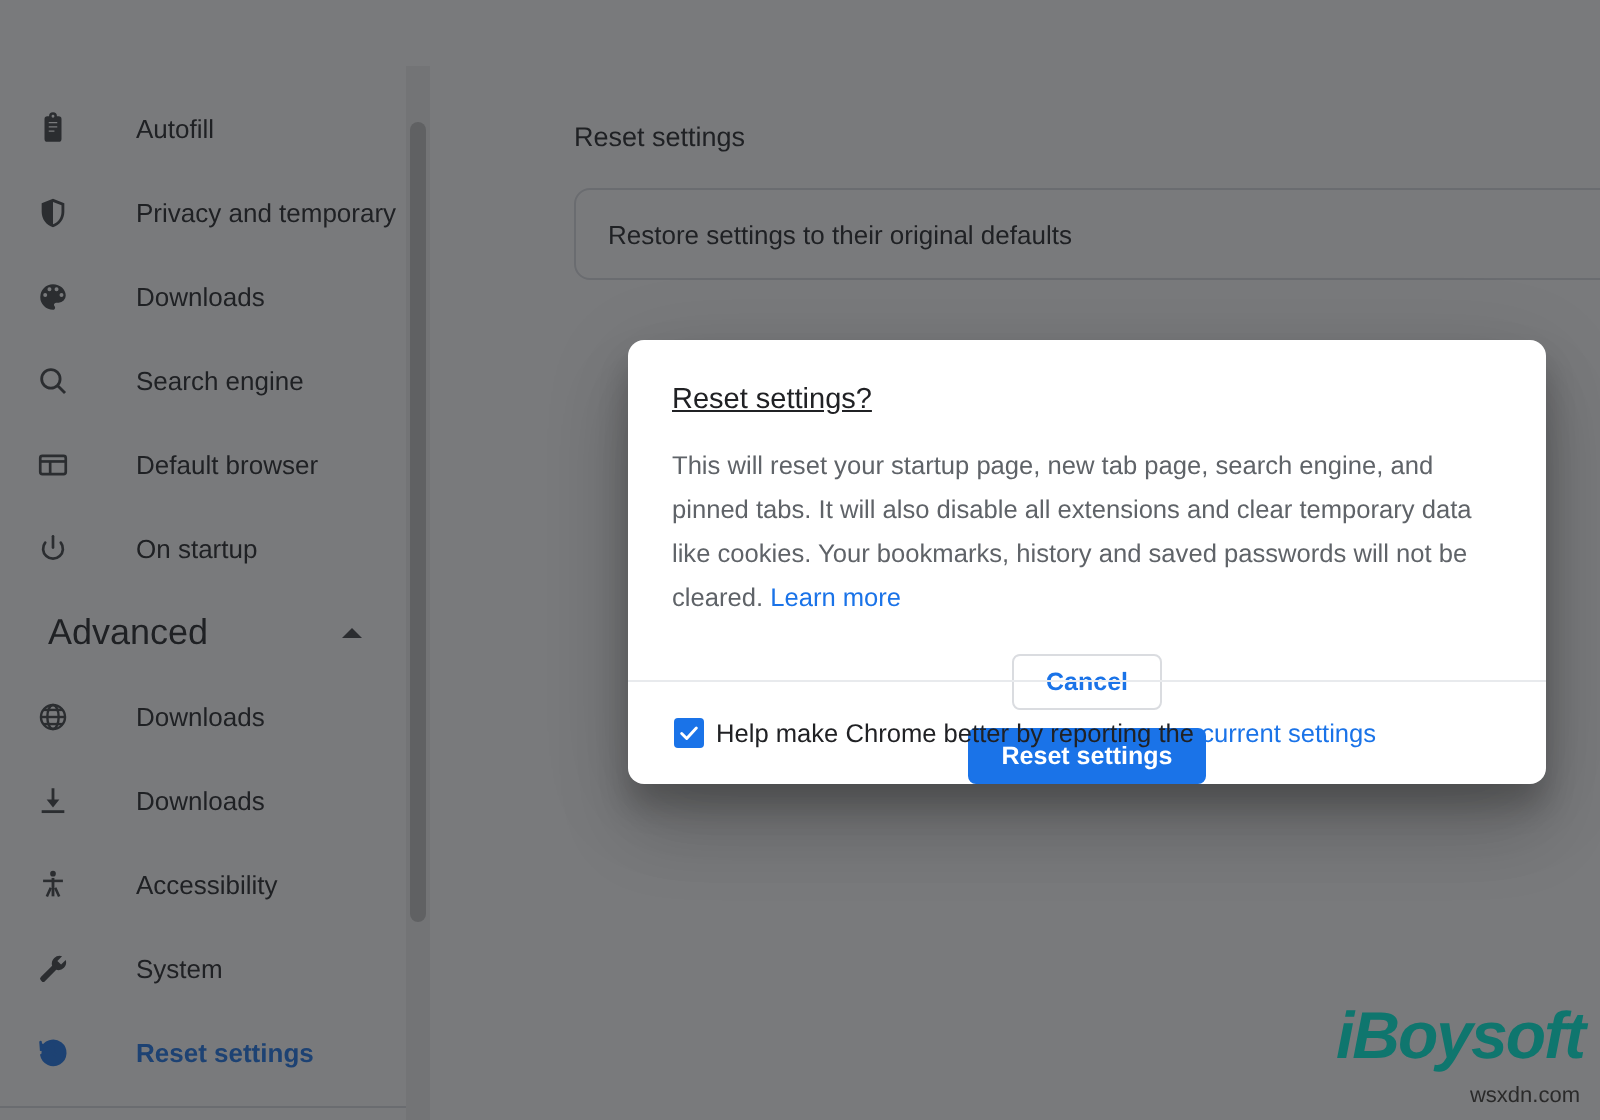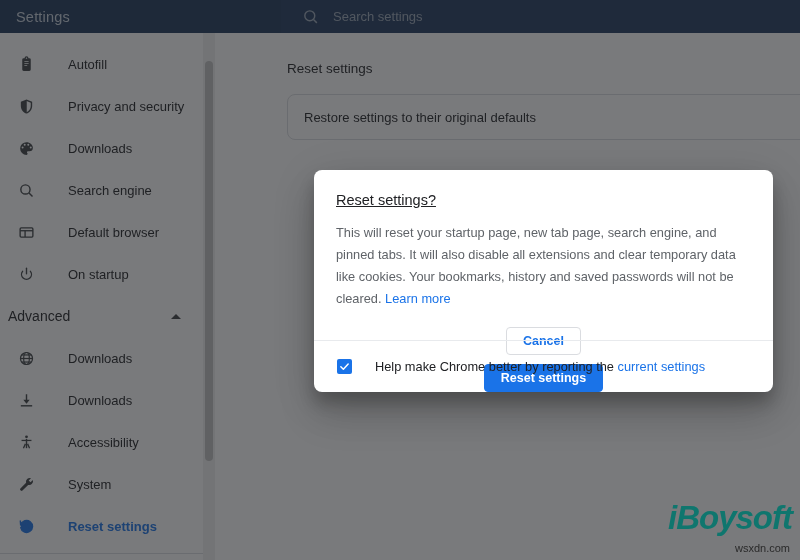--- a/index.html
+++ b/index.html
@@ -66,22 +66,22 @@
     flex: 0 0 20px;
   }
   .nav-item .ico svg { display: block; }
   .nav-item .lbl { margin-left: 32px; white-space: nowrap; }
   .nav-item.active .lbl { color: #1a73e8; font-weight: bold; }
   .nav-item.active .ico svg { stroke: #1a73e8; fill: #1a73e8; }
 
   .section-header {
     display: flex; align-items: center;
     height: 42px;
-    padding-left: 8px; padding-right: 22px;
-    font-size: 14px; color: #202124;
+    padding-left: 24px; padding-right: 22px;
+    font-size: 18px; color: #202124;
   }
   .section-header .sh-label { flex: 1; }
   .chev-up {
     width: 0; height: 0;
     border-left: 5px solid transparent;
     border-right: 5px solid transparent;
     border-bottom: 5px solid #3c4043;
   }
   .divider {
     height: 1px; background: #dadce0;
@@ -181,21 +181,21 @@
     padding-left: 23px;
   }
   .checkbox {
     width: 15px; height: 15px;
     background: #1a73e8;
     border-radius: 2px;
     display: flex; align-items: center; justify-content: center;
     flex: 0 0 15px;
   }
   .chk-label {
-    margin-left: 23px;
+    margin-left: 6px;
     font-size: 12.8px; color: #202124;
   }
   .chk-link { color: #1a73e8; text-decoration: none; }
 
   
   .watermark {
     position: absolute; right: 8px; bottom: 26px;
     font-size: 33px; font-weight: bold; font-style: italic;
     color: #0f766e;
     letter-spacing: -1px;
@@ -204,32 +204,20 @@
   .watermark-sub {
     position: absolute; right: 10px; bottom: 6px;
     font-size: 11px; color: #2a2a2a;
   }
 </style>
 </head>
 <body>
 
 <div id="app">
 
-  <div class="header">
-    <div class="header-title">Settings</div>
-    <div class="search-box">
-      <span class="search-icon">
-        <svg width="17" height="17" viewBox="0 0 24 24" fill="none" stroke="#9aa7b8" stroke-width="2">
-          <circle cx="11" cy="11" r="7"></circle>
-            <line x1="16.2" y1="16.2" x2="21" y2="21"></line>
-        </svg>
-      </span>
-      <span class="search-placeholder">Search settings</span>
-    </div>
-  </div>
 
   <div class="body-area">
 
     <div class="sidebar">
 
       <div class="nav-item">
         <span class="ico">
           <svg width="17" height="17" viewBox="0 0 24 24" fill="#3c4043">
             <path d="M16 3h-1.2a2.8 2.8 0 0 0-5.6 0H8a2 2 0 0 0-2 2v14a2 2 0 0 0 2 2h8a2 2 0 0 0 2-2V5a2 2 0 0 0-2-2zm-4-1a1 1 0 1 1 0 2 1 1 0 0 1 0-2zm3 6H9V7h6v1zm0 3H9v-1h6v1zm-2 3H9v-1h4v1z"></path>
           </svg>
@@ -237,21 +225,21 @@
         <span class="lbl">Autofill</span>
       </div>
 
       <div class="nav-item">
         <span class="ico">
           <svg width="17" height="17" viewBox="0 0 24 24" fill="#3c4043">
             <path d="M12 2L4 5.2v6.1c0 4.9 3.4 9.5 8 10.7 4.6-1.2 8-5.8 8-10.7V5.2L12 2zm0 2.2l6 2.4v4.7c0 3.9-2.5 7.6-6 8.7V4.2z"></path>
             <path d="M12 4.2L6 6.6v4.7c0 3.9 2.5 7.6 6 8.7V4.2z"></path>
           </svg>
         </span>
-        <span class="lbl">Privacy and security</span>
+        <span class="lbl">Privacy and temporary</span>
       </div>
 
       <div class="nav-item">
         <span class="ico">
           <svg width="17" height="17" viewBox="0 0 24 24" fill="#3c4043">
             <path d="M12 3a9 9 0 0 0 0 18c.8 0 1.5-.7 1.5-1.5 0-.4-.2-.8-.4-1-.3-.3-.4-.6-.4-1 0-.8.7-1.5 1.5-1.5H16a5 5 0 0 0 5-5c0-4.4-4-8-9-8zm-5.5 9a1.4 1.4 0 1 1 0-2.8 1.4 1.4 0 0 1 0 2.8zm3-4a1.4 1.4 0 1 1 0-2.8 1.4 1.4 0 0 1 0 2.8zm5 0a1.4 1.4 0 1 1 0-2.8 1.4 1.4 0 0 1 0 2.8zm3.5 4a1.4 1.4 0 1 1 0-2.8 1.4 1.4 0 0 1 0 2.8z"></path>
           </svg>
         </span>
         <span class="lbl">Downloads</span>
       </div>

